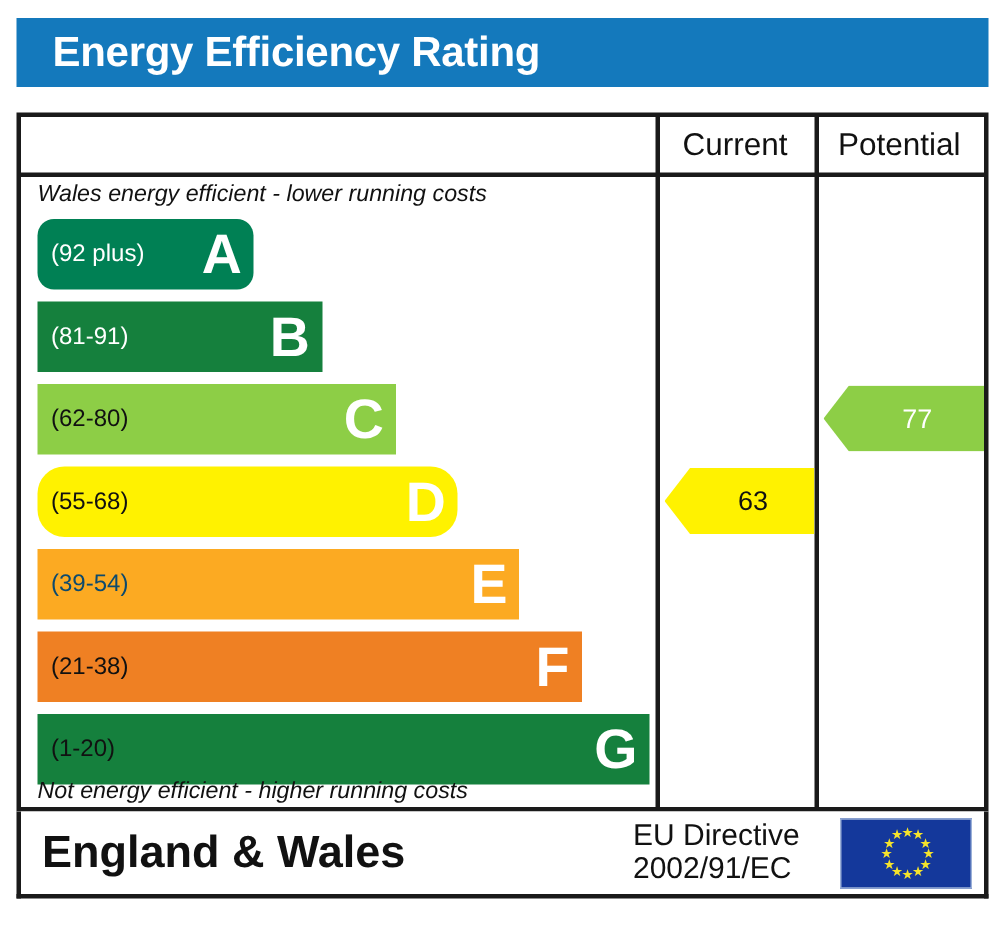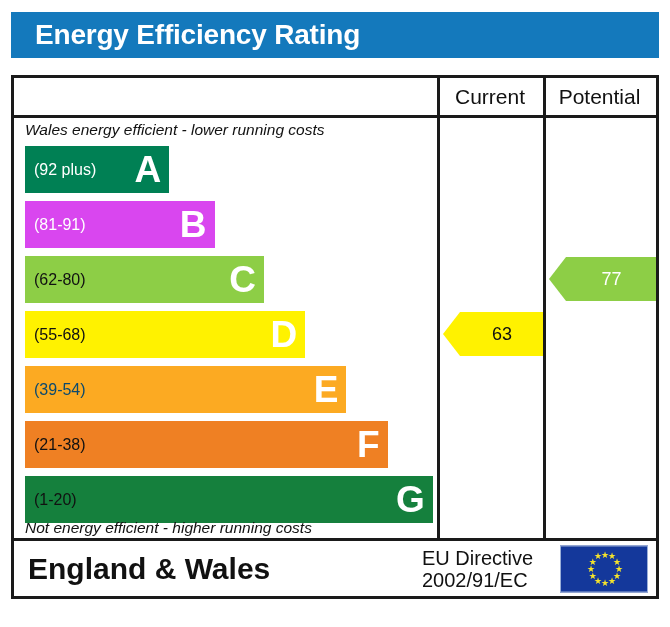--- a/index.html
+++ b/index.html
@@ -221,33 +221,33 @@
       <div class="col-head current">Current</div>
       <div class="col-head potential">Potential</div>
     </div>
 
     <div class="vdiv d1"></div>
     <div class="vdiv d2"></div>
 
     <div class="chart-area">
       <div class="caption top">Wales energy efficient - lower running costs</div>
       <div class="bands" id="bands-host">
-          <div class="band" style="background: rgb(0, 128, 84); width: 35%;">
+          <div class="band" style="background: rgb(0, 128, 84); width: 35%; border-radius: 11px;">
             <span class="range" style="color: rgb(255, 255, 255);">(92 plus)</span>
             <span class="letter">A</span>
           </div>
-          <div class="band" style="background: #d946ef; width: 46%;">
+          <div class="band" style="background: #15803d; width: 46%;">
             <span class="range" style="color: rgb(255, 255, 255);">(81-91)</span>
             <span class="letter">B</span>
           </div>
           <div class="band" style="background: rgb(141, 206, 70); width: 58%;">
             <span class="range" style="color: rgb(17, 17, 17);">(62-80)</span>
             <span class="letter">C</span>
           </div>
-          <div class="band" style="background: rgb(255, 242, 0); width: 68%;">
+          <div class="band" style="background: rgb(255, 242, 0); width: 68%; border-radius: 18px;">
             <span class="range" style="color: rgb(17, 17, 17);">(55-68)</span>
             <span class="letter">D</span>
           </div>
           <div class="band" style="background: rgb(252, 170, 34); width: 78%;">
             <span class="range" style="color: #0c4a6e;">(39-54)</span>
             <span class="letter">E</span>
           </div>
           <div class="band" style="background: rgb(239, 128, 35); width: 88%;">
             <span class="range" style="color: rgb(17, 17, 17);">(21-38)</span>
             <span class="letter">F</span>

